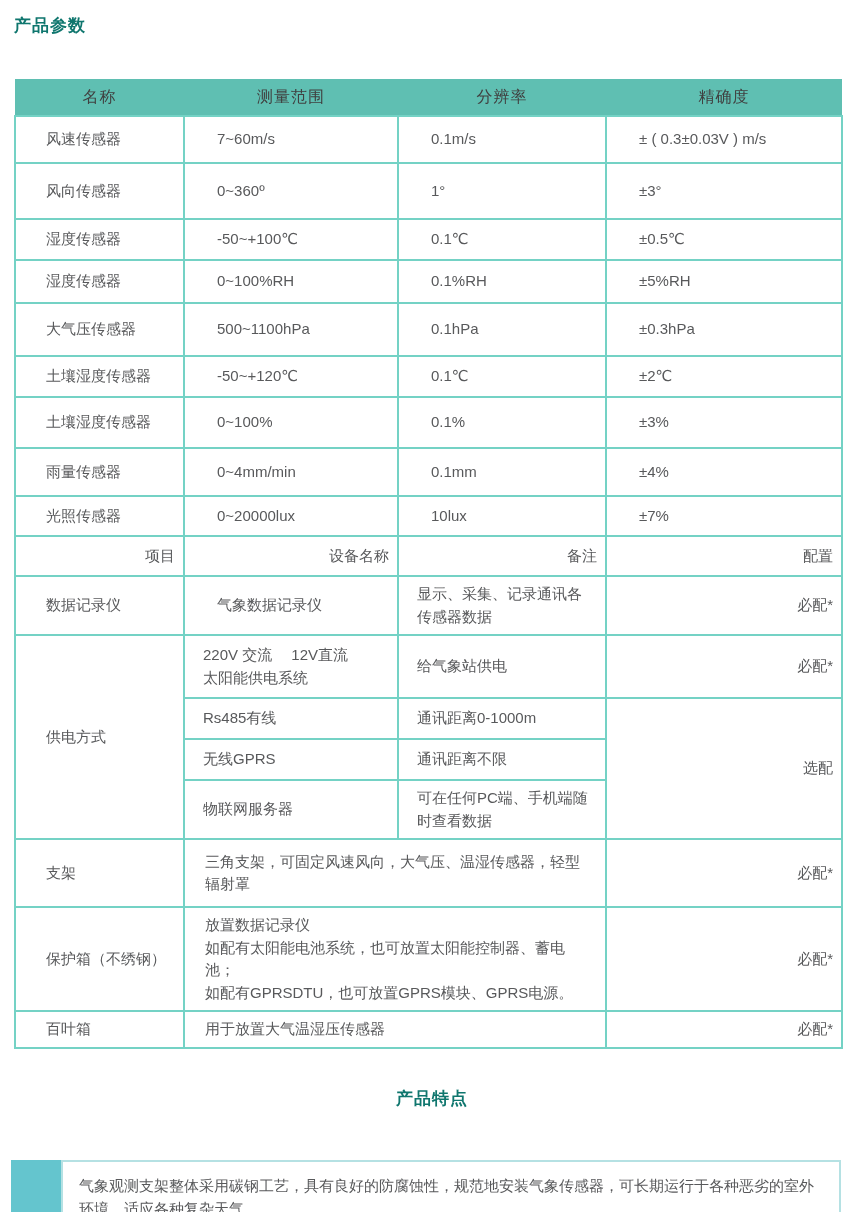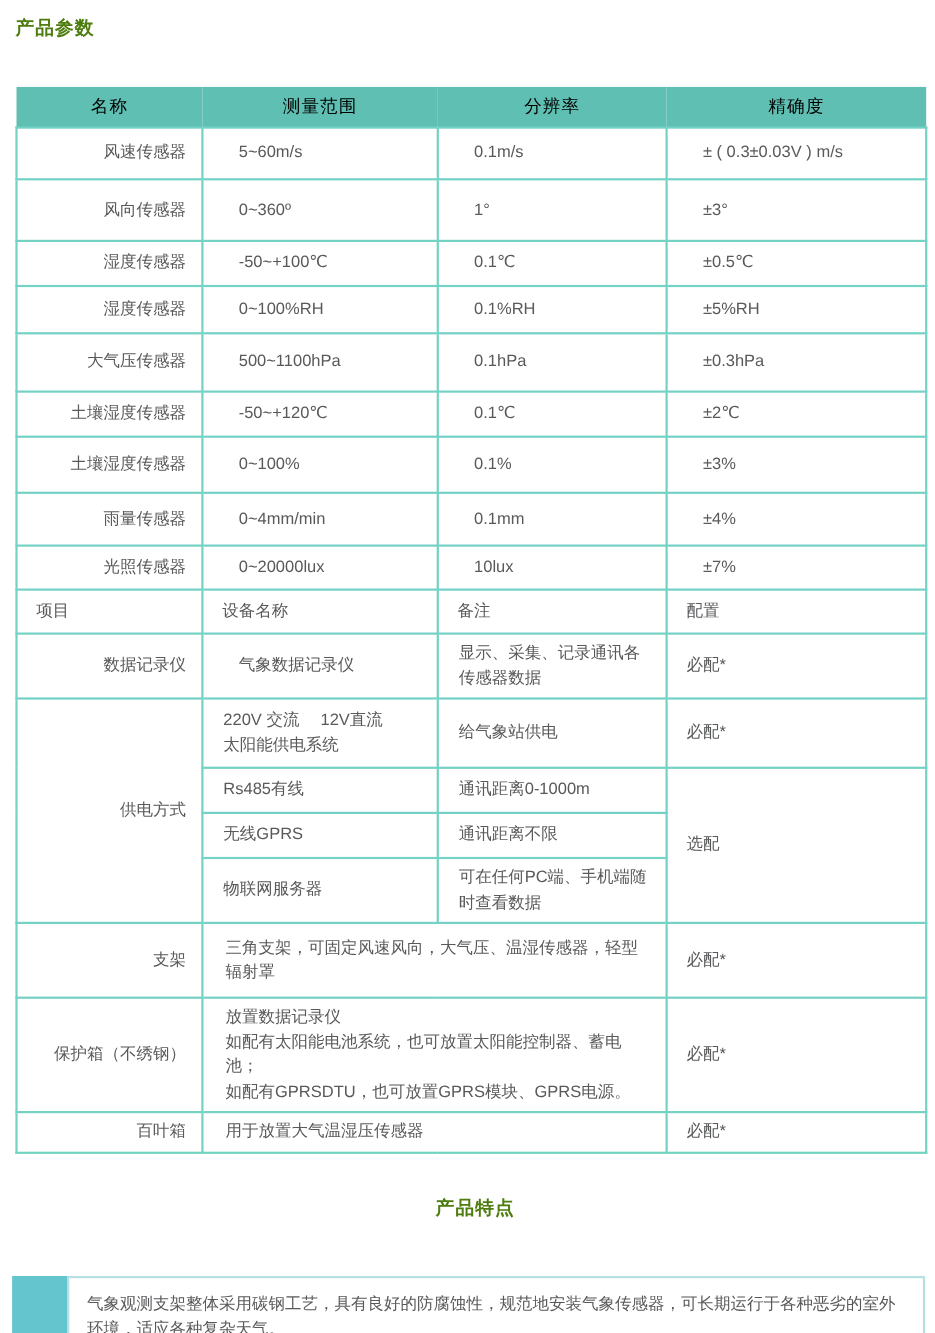--- a/index.html
+++ b/index.html
@@ -3,56 +3,56 @@
 <meta charset="utf-8">
 <style>
   * { margin: 0; padding: 0; box-sizing: border-box; }
   body { background: #ffffff; font-family: "Liberation Sans", "DejaVu Sans", sans-serif; }
   .page { position: relative; width: 850px; height: 1212px; background: #ffffff; overflow: hidden; }
 
   .section-title {
     margin: 14px 0 0 14px;
     font-size: 17px;
     font-weight: bold;
-    color: #4d7c0f;
+    color: #0f766e;
     letter-spacing: 1px;
   }
   .section-title.second { margin-top: 38px; text-align: center; }
 
   table.specs {
     margin: 42px 0 0 14px;
     width: 827px;
     border-collapse: collapse;
     table-layout: fixed;
   }
   table.specs col.c1 { width: 169px; }
   table.specs col.c2 { width: 214px; }
   table.specs col.c3 { width: 208px; }
   table.specs col.c4 { width: 236px; }
 
   table.specs thead th {
     background: #5fbfb2;
-    color: #000000;
+    color: #404040;
     font-size: 16px;
     font-weight: normal;
     height: 37px;
     text-align: center;
     border: none;
     letter-spacing: 1px;
   }
   table.specs td {
     border: 2px solid #74d2c5;
     color: #58595b;
     font-size: 15px;
     vertical-align: middle;
     padding: 6px 14px 6px 32px;
     line-height: 1.5;
   }
-  table.specs td.c1 { padding-left: 30px; text-align: right; }
-  table.specs td.center { text-align: left; padding-left: 17px; padding-right: 8px; margin-top: 36px; }
+  table.specs td.c1 { padding-left: 30px; }
+  table.specs td.center { text-align: right; padding-left: 17px; padding-right: 8px; margin-top: 36px; }
   table.specs td.tight { padding-left: 18px; margin-top: 24px; }
   table.specs td.wide { padding-left: 20px; padding-right: 14px; }
   table.specs td.pre { white-space: pre-line; }
 
   .feature-wrap {
     position: relative;
     margin: 50px 9px 0 11px;
   }
   .accent-block {
     position: absolute;
@@ -91,21 +91,21 @@
       <tr>
         <th>名称</th>
         <th>测量范围</th>
         <th>分辨率</th>
         <th>精确度</th>
       </tr>
     </thead>
     <tbody>
       <tr style="height:47px">
         <td class="c1">风速传感器</td>
-        <td>5~60m/s</td>
+        <td>7~60m/s</td>
         <td>0.1m/s</td>
         <td>± ( 0.3±0.03V ) m/s</td>
       </tr>
       <tr style="height:56px">
         <td class="c1">风向传感器</td>
         <td>0~360º</td>
         <td>1°</td>
         <td>±3°</td>
       </tr>
       <tr style="height:41px">

